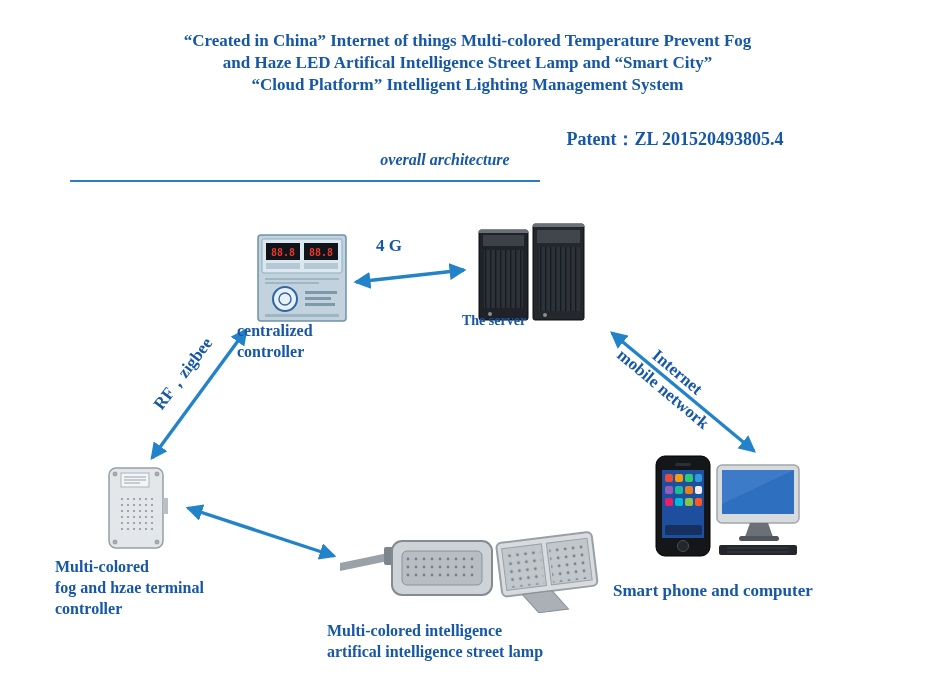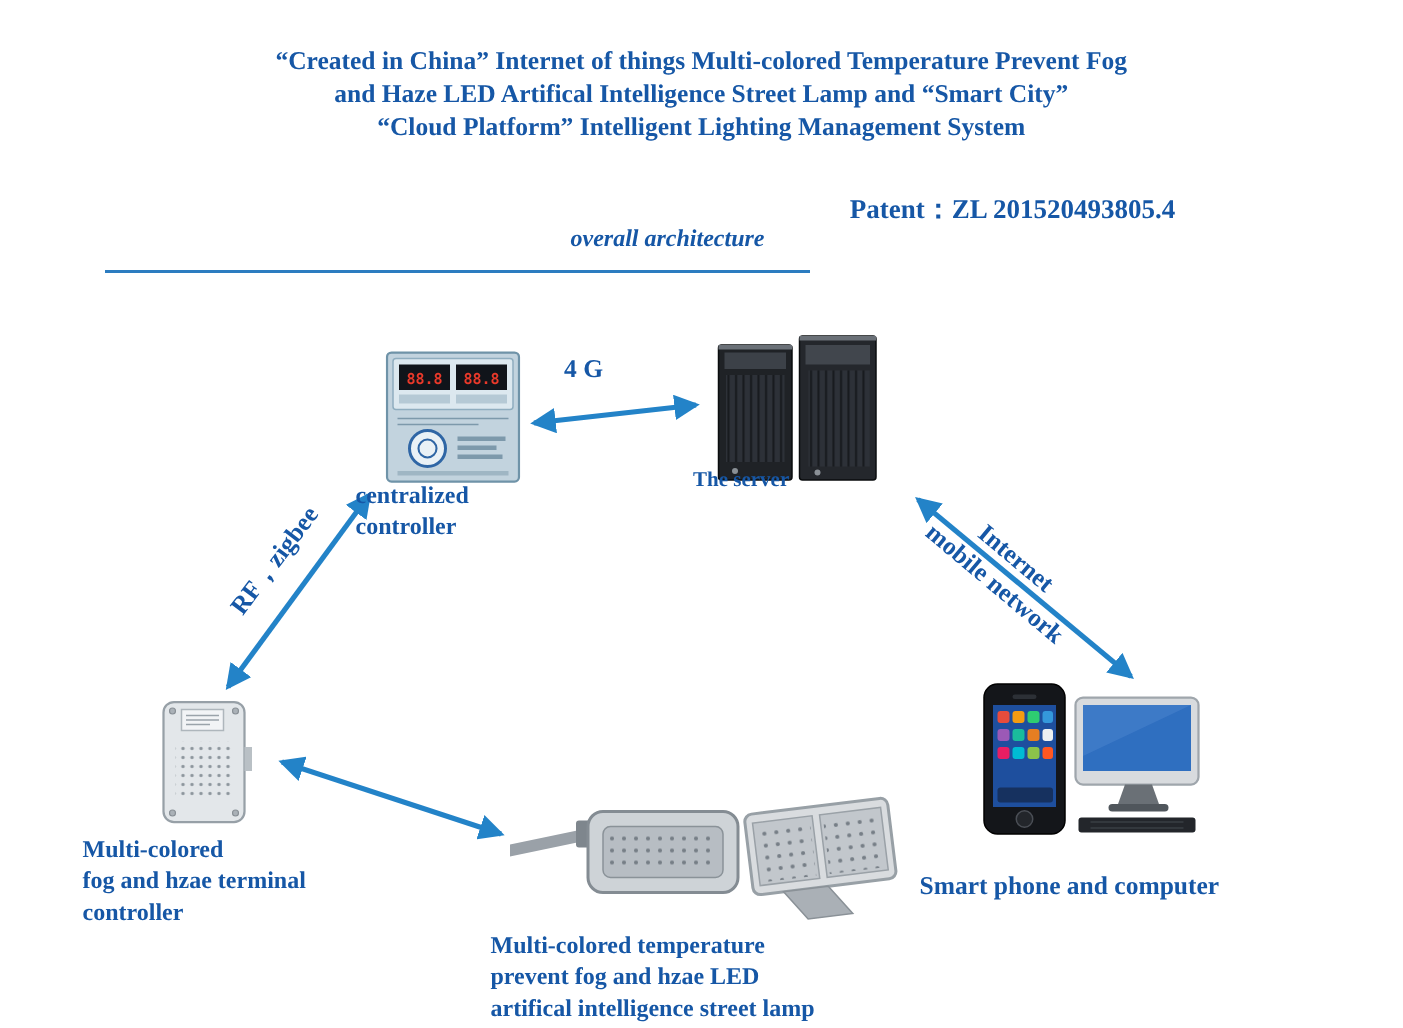--- a/index.html
+++ b/index.html
@@ -146,22 +146,21 @@
         <rect x="160" y="22" width="96" height="54" rx="5" fill="#d9dcdf" stroke="#98a0a6" stroke-width="2"></rect>
         <rect x="165" y="28" width="40" height="42" fill="#c2c7cc" stroke="#9aa1a7"></rect>
         <rect x="210" y="28" width="41" height="42" fill="#c2c7cc" stroke="#9aa1a7"></rect>
         <rect x="167" y="30" width="36" height="38" fill="url(#leddots)"></rect>
         <rect x="212" y="30" width="37" height="38" fill="url(#leddots)"></rect>
         <path d="M180,76 L210,76 L224,96 L194,96 Z" fill="#aab0b6" stroke="#8a9197"></path>
       </g>
     </svg>
   </div>
   <div class="lbl" style="top:620px; left:327px; width:330px;">
-    <div>Multi-colored temperature</div>
-    <div>prevent fog and hzae LED</div>
+    <div>Multi-colored intelligence</div>
     <div>artifical intelligence street lamp</div>
   </div>
 
   <div class="img" style="top:455px; left:655px; width:145px; height:102px;">
     <svg viewBox="0 0 145 102">
       <rect x="1" y="1" width="54" height="100" rx="9" fill="#14161a" stroke="#000"></rect>
       <rect x="20" y="8" width="16" height="3" rx="1.5" fill="#2c3036"></rect>
       <rect x="7" y="15" width="42" height="68" fill="#1e4f9e"></rect>
       <rect x="10" y="19" width="8" height="8" rx="2" fill="#e74c3c"></rect>
       <rect x="20" y="19" width="8" height="8" rx="2" fill="#f39c12"></rect>

